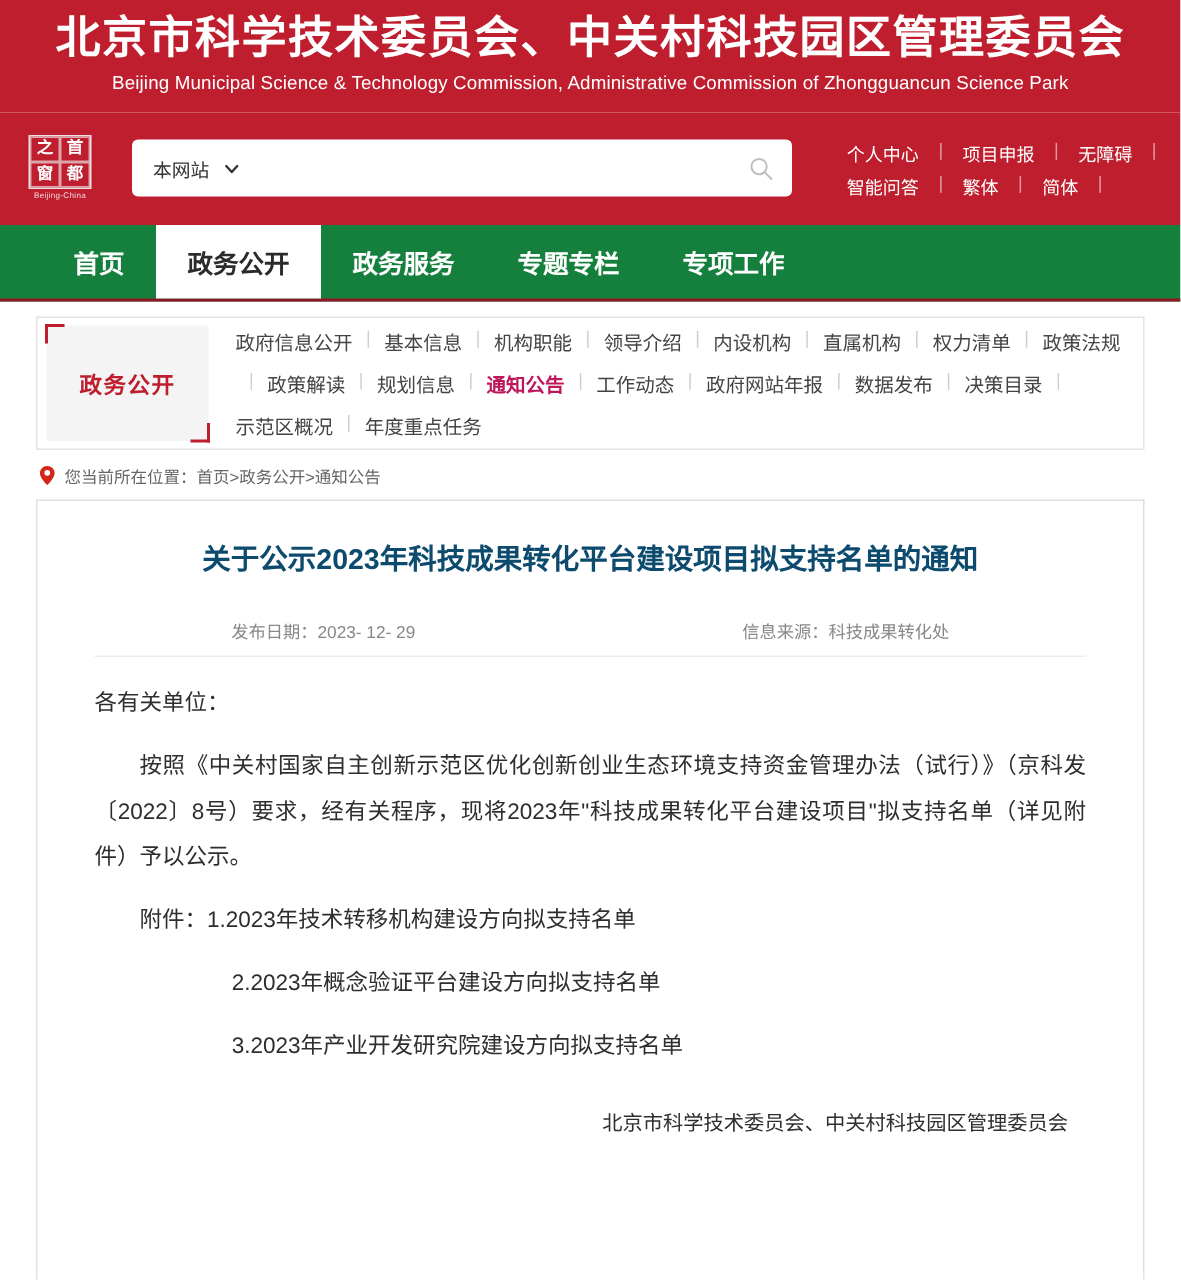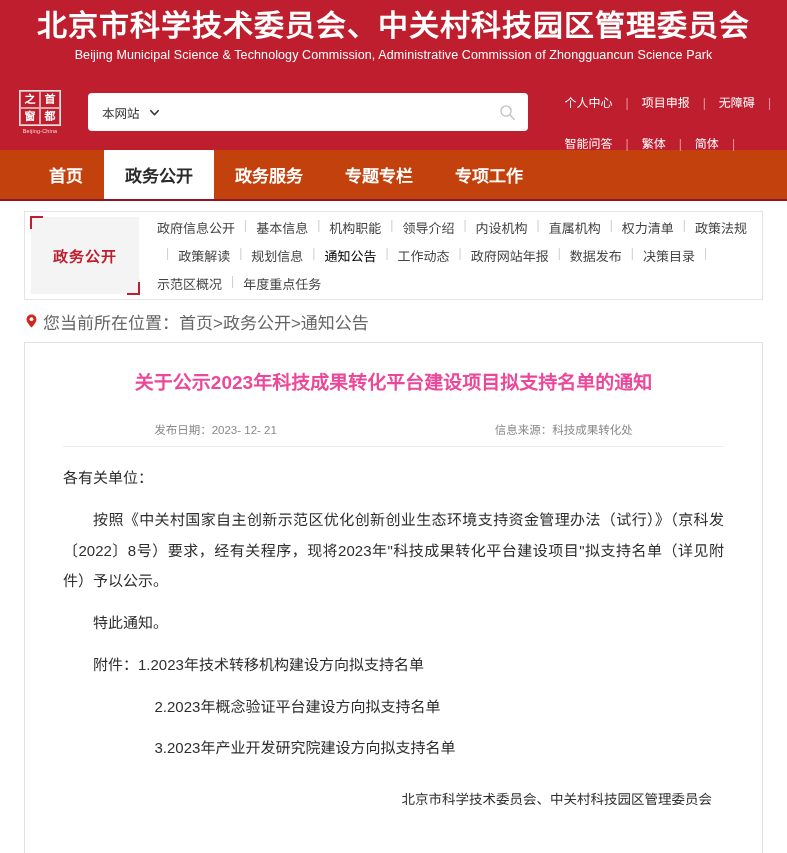--- a/index.html
+++ b/index.html
@@ -119,34 +119,34 @@
     display: flex; align-items: center; justify-content: center;
   }
 
   .util {
     margin-left: auto;
     display: flex;
     flex-direction: column;
     gap: 5px;
     padding-right: 2px;
   }
-  .util-row { display: flex; align-items: flex-end; margin-top: 19px; }
+  .util-row { display: flex; align-items: flex-start; }
   .util-link {
     color: #ffffff;
     font-size: 12px;
     text-decoration: none;
     padding: 0 13px;
     white-space: nowrap;
     cursor: pointer;
   }
   .util-sep { color: #e39aa2; font-size: 12px; }
 
   
   .nav {
-    background: #c2410c;
+    background: #15803d;
     height: 51px;
     display: flex;
     align-items: stretch;
     padding-left: 28px;
     border-bottom: 2px solid #8f1622;
   }
   .nav-item {
     display: flex;
     align-items: center;
     justify-content: center;
@@ -210,51 +210,51 @@
     padding: 6px 4px 6px 18px;
     row-gap: 9px;
   }
   .subnav-link {
     font-size: 13px;
     color: #444;
     text-decoration: none;
     white-space: nowrap;
     cursor: pointer;
   }
-  .subnav-link.active { color: #000000; }
+  .subnav-link.active { color: #be185d; font-weight: bold; }
   .subnav-div {
     color: #cfcfcf;
     font-size: 12px;
     padding: 0 9px;
   }
 
   
   .crumb {
     display: flex;
     align-items: center;
     gap: 6px;
     padding: 9px 24px 8px 26px;
   }
-  .crumb-text { font-size: 17px; color: #666; white-space: nowrap; }
+  .crumb-text { font-size: 11px; color: #666; white-space: nowrap; }
 
   
   .card {
     margin: 0 24px;
     border: 1px solid #e0e0e0;
     border-bottom: 0;
     background: #fff;
     height: 536px;
     padding: 26px 38px 0 38px;
     overflow: hidden;
   }
   .art-title {
     text-align: center;
     font-size: 19px;
     font-weight: bold;
-    color: #ec4899;
+    color: #0c4a6e;
     line-height: 1.5;
     padding: 0 4px;
   }
   .art-meta {
     display: flex;
     justify-content: center;
     gap: 218px;
     font-size: 11.5px;
     color: #888;
     margin-top: 24px;
@@ -395,31 +395,30 @@
   </svg>
   <span class="crumb-text">您当前所在位置：首页&gt;政务公开&gt;通知公告</span>
 </div>
 
 <div class="card">
 
   <div class="art-title">关于公示2023年科技成果转化平台建设项目拟支持名单的通知</div>
 
   <div class="art-meta">
     <div>
-      <span>发布日期：</span><span>2023- 12- 21</span>
+      <span>发布日期：</span><span>2023- 12- 29</span>
     </div>
     <div>
       <span>信息来源：</span><span>科技成果转化处</span>
     </div>
   </div>
 
   <div class="art-body">
     <p class="p">各有关单位：</p>
     <p class="p indent gap">按照《中关村国家自主创新示范区优化创新创业生态环境支持资金管理办法（试行）》（京科发〔2022〕8号）要求，经有关程序，现将2023年"科技成果转化平台建设项目"拟支持名单（详见附件）予以公示。</p>
-    <p class="p indent gap">特此通知。</p>
 
     <p class="p indent gap"><span>附件：</span><span>1.2023年技术转移机构建设方向拟支持名单</span></p>
     <p class="p att-sub gap"><span>2.2023年概念验证平台建设方向拟支持名单</span></p>
     <p class="p att-sub gap"><span>3.2023年产业开发研究院建设方向拟支持名单</span></p>
 
     <p class="sign" style="margin-top:22px;">北京市科学技术委员会、中关村科技园区管理委员会</p>
 
   </div>
 </div>
 

